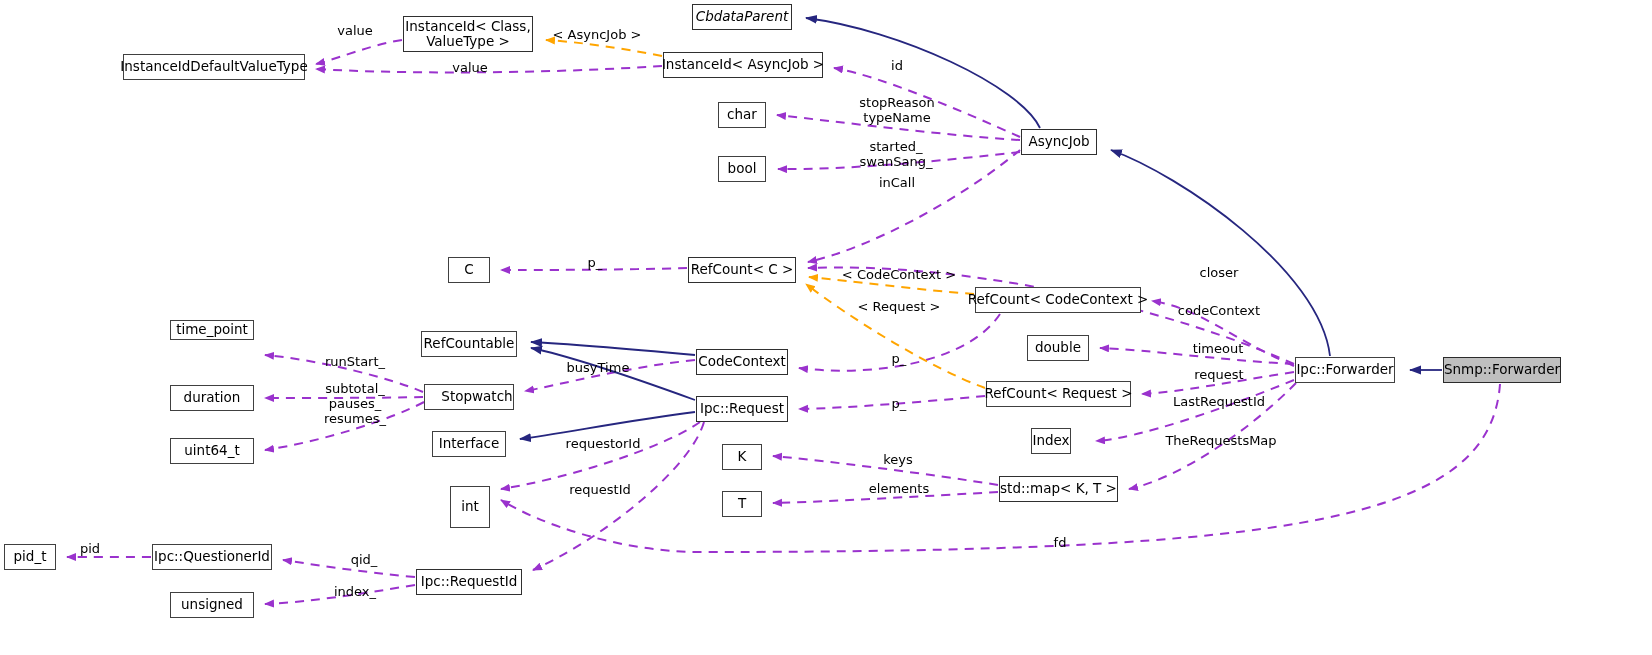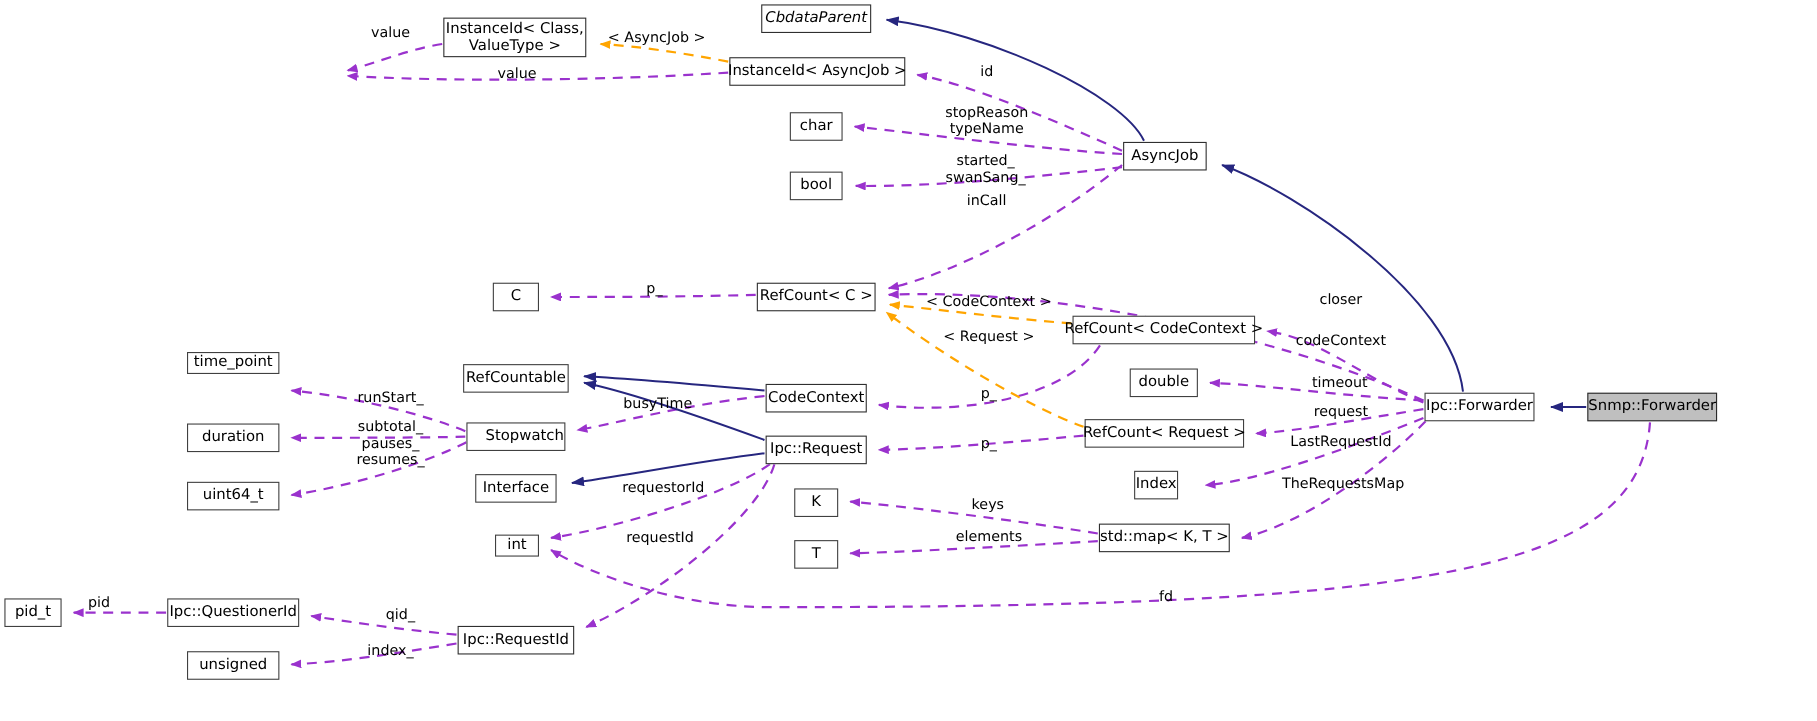--- a/index.html
+++ b/index.html
@@ -133,20 +133,21 @@
       <path d="M1442,370 L1410,370"></path>
 
       <path d="M695,355 C640,350 570,344 531,342"></path>
 
       <path d="M695,400 C640,380 570,356 531,348"></path>
 
       <path d="M695,412 C630,420 560,434 520,439"></path>
     </g>
   </svg>
 
+  <div class="node" style="left:123px;top:54px;width:182px;height:26px;">InstanceIdDefaultValueType</div>
   <div class="node thick" style="left:403px;top:16px;width:130px;height:36px;">InstanceId&lt; Class,
 ValueType &gt;</div>
   <div class="node thick" style="left:663px;top:52px;width:160px;height:26px;">InstanceId&lt; AsyncJob &gt;</div>
   <div class="node thick" style="left:692px;top:4px;width:100px;height:26px;font-style:italic;">CbdataParent</div>
   <div class="node" style="left:718px;top:102px;width:48px;height:26px;">char</div>
   <div class="node" style="left:718px;top:156px;width:48px;height:26px;">bool</div>
   <div class="node thick" style="left:1021px;top:129px;width:76px;height:26px;">AsyncJob</div>
   <div class="node" style="left:448px;top:257px;width:42px;height:26px;">C</div>
   <div class="node thick" style="left:688px;top:257px;width:108px;height:26px;">RefCount&lt; C &gt;</div>
   <div class="node" style="left:975px;top:287px;width:166px;height:26px;">RefCount&lt; CodeContext &gt;</div>
@@ -157,21 +158,21 @@
   <div class="node" style="left:1295px;top:357px;width:100px;height:26px;">Ipc::Forwarder</div>
   <div class="node hl" style="left:1443px;top:357px;width:118px;height:26px;">Snmp::Forwarder</div>
   <div class="node" style="left:421px;top:331px;width:96px;height:26px;">RefCountable</div>
   <div class="node thick" style="left:696px;top:349px;width:92px;height:26px;">CodeContext</div>
   <div class="node thick" style="left:696px;top:396px;width:92px;height:26px;">Ipc::Request</div>
   <div class="node" style="left:170px;top:320px;width:84px;height:20px;">time_point</div>
   <div class="node" style="left:170px;top:385px;width:84px;height:26px;">duration</div>
   <div class="node" style="left:170px;top:438px;width:84px;height:26px;">uint64_t</div>
   <div class="node" style="left:424px;top:384px;width:90px;height:26px;padding-left:20px;">Stopwatch</div>
   <div class="node" style="left:432px;top:431px;width:74px;height:26px;">Interface</div>
-  <div class="node" style="left:450px;top:486px;width:40px;height:20px;">int</div>
+  <div class="node" style="left:450px;top:486px;width:40px;height:42px;">int</div>
   <div class="node" style="left:722px;top:444px;width:40px;height:26px;">K</div>
   <div class="node" style="left:722px;top:491px;width:40px;height:26px;">T</div>
   <div class="node" style="left:4px;top:544px;width:52px;height:26px;">pid_t</div>
   <div class="node" style="left:152px;top:544px;width:120px;height:26px;">Ipc::QuestionerId</div>
   <div class="node thick" style="left:416px;top:569px;width:106px;height:26px;">Ipc::RequestId</div>
   <div class="node" style="left:170px;top:592px;width:84px;height:26px;">unsigned</div>
 
   <div class="edge-label" style="left:325px;top:24px;width:60px;">value</div>
   <div class="edge-label" style="left:543px;top:28px;width:108px;">&lt; AsyncJob &gt;</div>
   <div class="edge-label" style="left:440px;top:61px;width:60px;">value</div>

